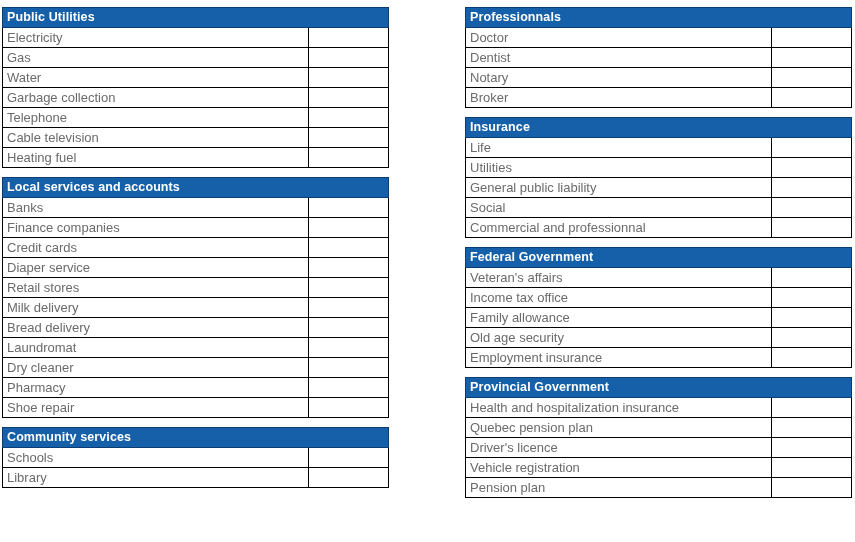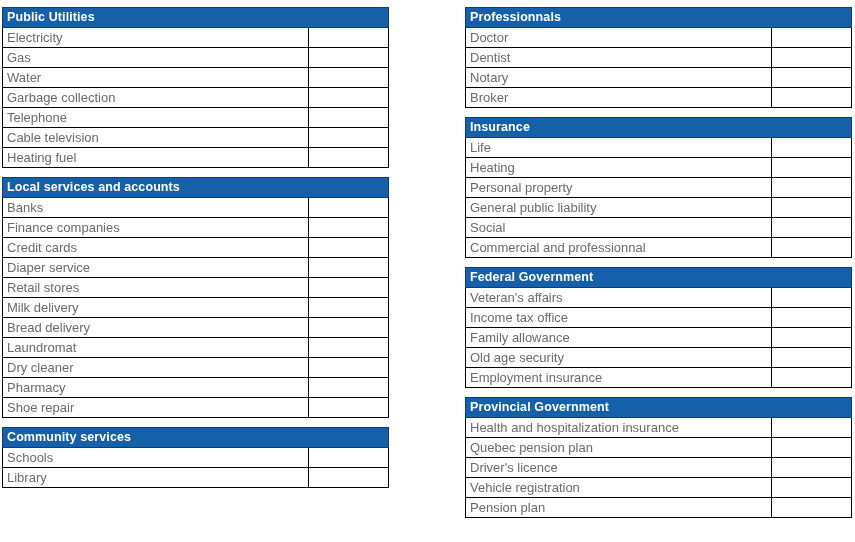--- a/index.html
+++ b/index.html
@@ -220,25 +220,21 @@
         <tr>
           <th class="section-header" colspan="2">Insurance</th>
         </tr>
       </thead>
       <tbody>
         <tr>
           <td class="label-cell">Life</td>
           <td class="check-cell"></td>
         </tr>
         <tr>
-          <td class="label-cell">Heating</td>
-          <td class="check-cell"></td>
-        </tr>
-        <tr>
-          <td class="label-cell">Personal property</td>
+          <td class="label-cell">Utilities</td>
           <td class="check-cell"></td>
         </tr>
         <tr>
           <td class="label-cell">General public liability</td>
           <td class="check-cell"></td>
         </tr>
         <tr>
           <td class="label-cell">Social</td>
           <td class="check-cell"></td>
         </tr>

